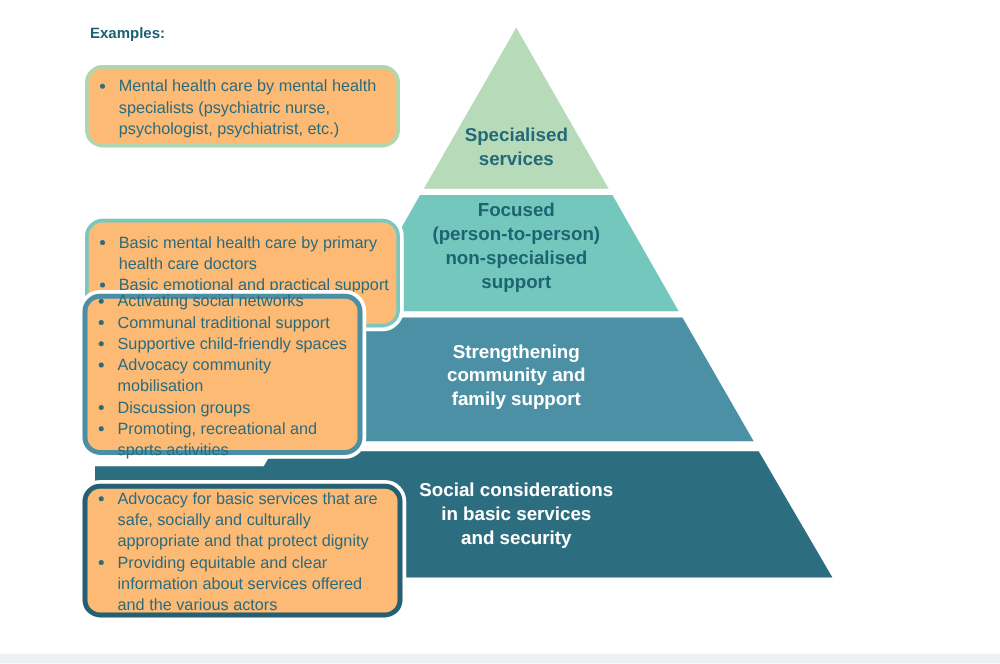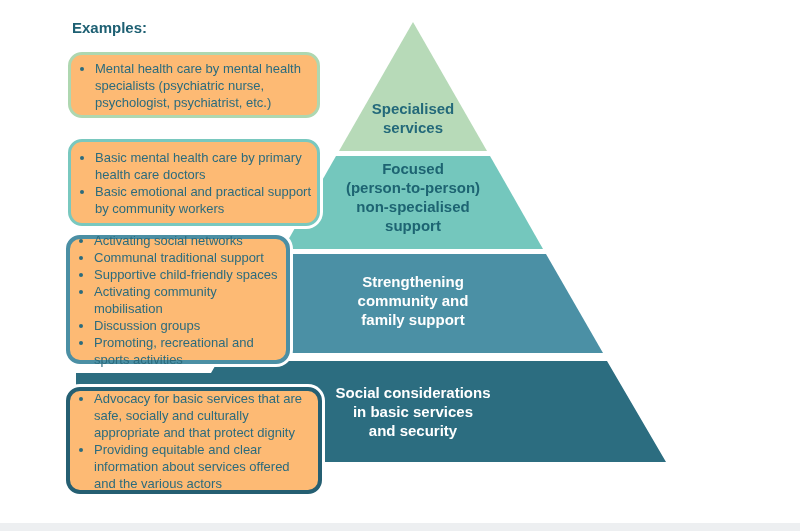--- a/index.html
+++ b/index.html
@@ -18,21 +18,21 @@
   .pyramid-svg {
     position: absolute;
     left: 0;
     top: 0;
     z-index: 1;
   }
   .heading {
     position: absolute;
     left: 72px;
     top: 19px;
-    font-size: 15px;
+    font-size: 12px;
     font-weight: 700;
     z-index: 2;
   }
   .example-box {
     position: absolute;
     box-sizing: border-box;
     background: #fdba74;
     border-style: solid;
     border-radius: 14px;
     box-shadow: 0 0 0 3px #ffffff;
@@ -101,33 +101,33 @@
 family support</div>
 
   <div class="heading" style="color: rgb(30, 96, 115);">Examples:</div>
 
   <div class="example-box box-1" style="border-color: rgb(174, 215, 176);">
     <ul style="color: rgb(43, 107, 125);">
       <li>Mental health care by mental health specialists (psychiatric nurse, psychologist, psychiatrist, etc.)</li>
     </ul>
   </div>
 
-  <div class="example-box box-2" style="border-color: rgb(121, 200, 191);">
+  <div class="example-box box-2" style="border-color: rgb(121, 200, 191); margin-top: 36px;">
     <ul style="color: rgb(43, 107, 125);">
       <li>Basic mental health care by primary health care doctors</li>
       <li>Basic emotional and practical support by community workers</li>
     </ul>
   </div>
 
   <div class="example-box box-3" style="border-color: rgb(75, 143, 164);">
     <ul style="color: rgb(43, 107, 125);">
       <li>Activating social networks</li>
       <li>Communal traditional support</li>
       <li>Supportive child-friendly spaces</li>
-      <li>Activating community mobilisation</li>
+      <li>Advocacy community mobilisation</li>
       <li>Discussion groups</li>
       <li>Promoting, recreational and sports activities</li>
     </ul>
   </div>
 
   <div class="example-box box-4" style="border-color: rgb(37, 95, 114);">
     <ul style="color: rgb(43, 107, 125);">
       <li>Advocacy for basic services that are safe, socially and culturally appropriate and that protect dignity</li>
       <li>Providing equitable and clear information about services offered and the various actors</li>
     </ul>

